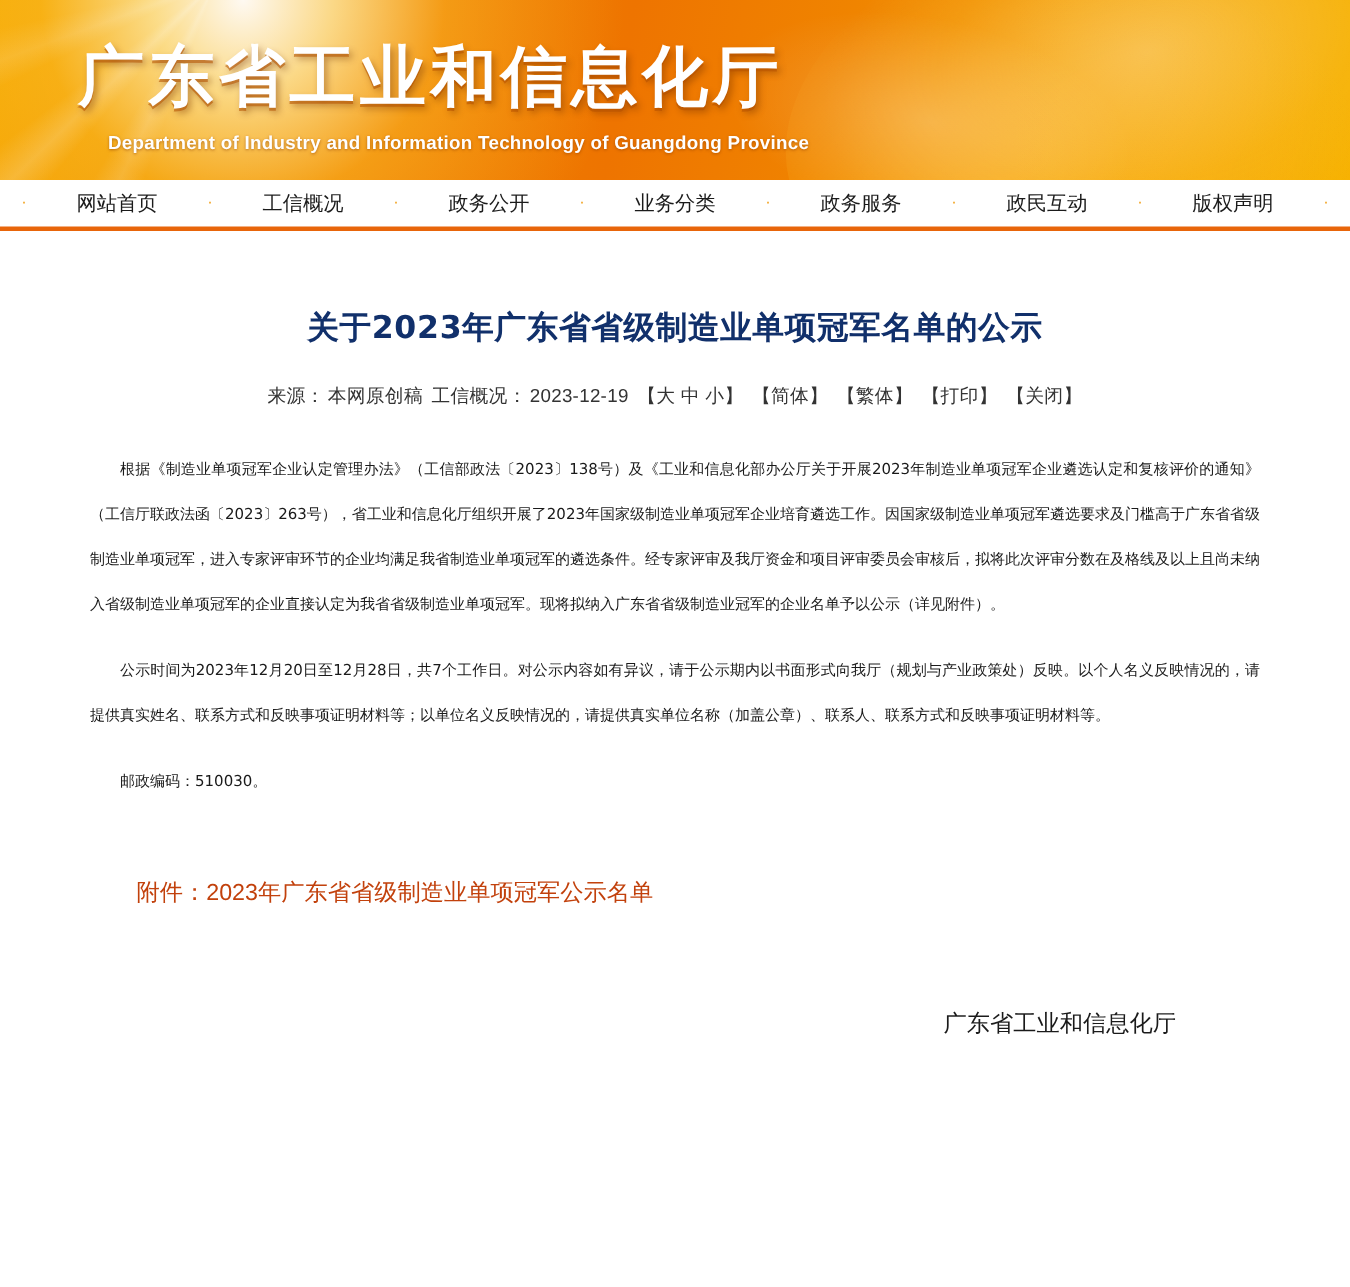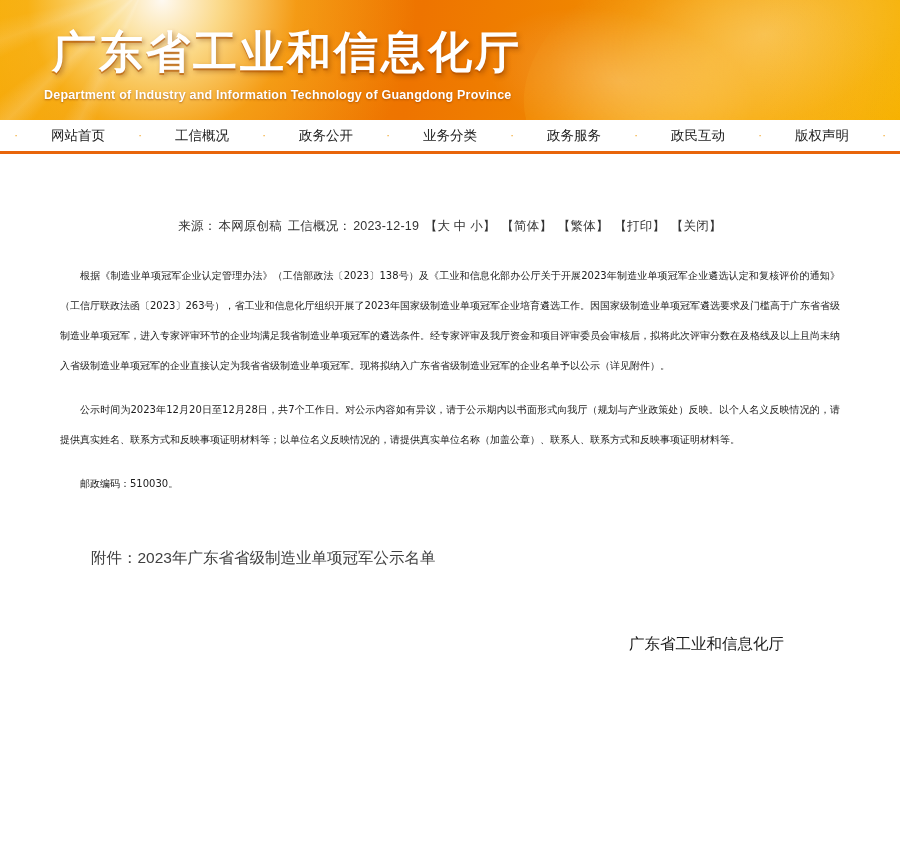--- a/index.html
+++ b/index.html
@@ -72,21 +72,21 @@
     font-size: 44px;
     font-weight: bold;
     letter-spacing: 3px;
     line-height: 1;
     text-shadow: 0 2px 0 rgba(180,80,0,.55), 2px 3px 5px rgba(120,50,0,.45);
     font-family: "DejaVu Sans", "Liberation Sans", sans-serif;
     white-space: nowrap;
   }
   .banner-sub {
     position: absolute;
-    left: 44px; top: 88px;
+    left: 72px; top: 88px;
     color: #ffffff;
     font-size: 12.5px;
     font-weight: bold;
     letter-spacing: .2px;
     text-shadow: 0 1px 2px rgba(140,60,0,.6);
     white-space: nowrap;
   }
 
   
   .nav {
@@ -152,21 +152,21 @@
   .body-text p {
     margin: 0 0 4px 0;
     text-indent: 2em;
   }
   .body-text p.gap { margin-top: 14px; }
   .attach {
     margin-top: 44px;
     text-indent: 2em;
     font-size: 15.5px;
     line-height: 30px;
-    color: #404040;
+    color: #c2410c;
   }
   .signature {
     margin-top: 56px;
     text-align: right;
     font-size: 15.5px;
     line-height: 30px;
     color: #1a1a1a;
     padding-right: 56px;
     font-family: "DejaVu Sans", "Liberation Sans", sans-serif;
   }
@@ -216,20 +216,21 @@
         </span>
       <a class="nav-item">版权声明</a>
       <span class="nav-sep">
           <span class="dot">·</span>
         </span>
     </div>
   </nav>
 
   <div class="article">
 
+    <h1 class="doc-title">关于2023年广东省省级制造业单项冠军名单的公示</h1>
 
     <div class="meta">
       <span class="seg">来源：</span><span class="seg">本网原创稿</span>
       <span class="seg">工信概况：</span><span class="seg">2023-12-19</span>
       <a class="seg">【大 中 小】</a>
       <a class="seg">【简体】</a>
       <a class="seg">【繁体】</a>
       <a class="seg">【打印】</a>
       <a class="seg">【关闭】</a>
     </div>

